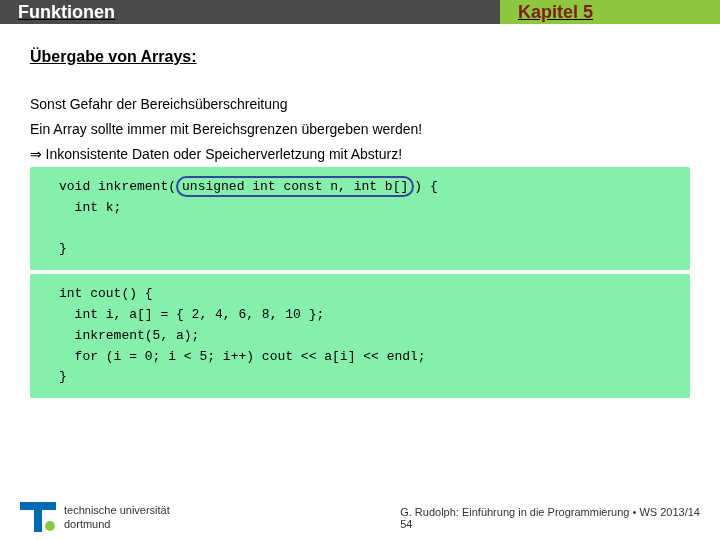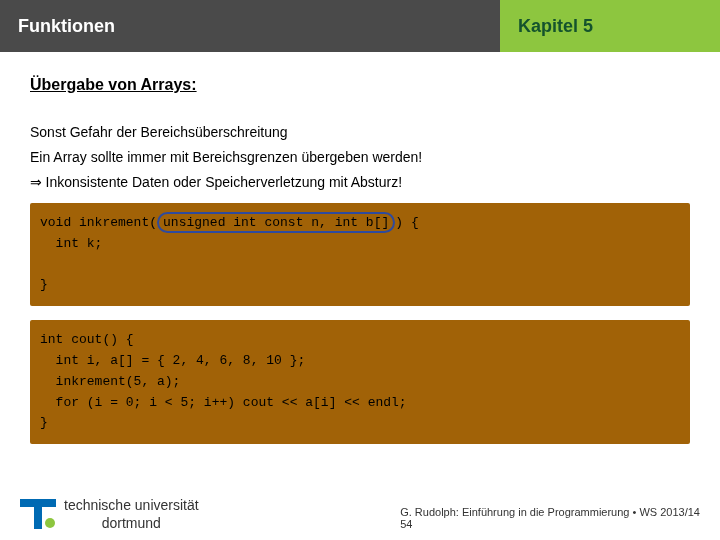--- a/index.html
+++ b/index.html
@@ -9,38 +9,39 @@
       height: 540px;
       font-family: Arial, Helvetica, sans-serif;
       background: #ffffff;
       overflow: hidden;
     }
 
     
     .header {
       display: flex;
       align-items: stretch;
-      height: 52px;
+      height: 24px;
       background: #ffffff;
+      text-decoration: underline;
     }
 
     .header-left {
       background: #4a4a4a;
       color: #ffffff;
       font-size: 18px;
       font-weight: bold;
       display: flex;
       align-items: center;
       padding: 0 18px;
       flex: 1;
     }
 
     .header-right {
       background: #8dc63f;
-      color: #14532d;
+      color: #7f1d1d;
       font-size: 18px;
       font-weight: bold;
       display: flex;
       align-items: center;
       padding: 0 18px;
       width: 220px;
     }
 
     
     .content {
@@ -62,31 +63,31 @@
     }
 
     .text-line {
       font-size: 14px;
       margin-bottom: 4px;
       line-height: 1.5;
     }
 
     .arrow-line {
       font-size: 14px;
-      margin-bottom: 10px;
+      margin-bottom: 2px;
       line-height: 1.5;
     }
 
     
     .code-block {
-      background: #a16207;
+      background: #86efac;
       font-family: 'Courier New', Courier, monospace;
       font-size: 13px;
-      padding: 10px 10px;
-      margin-bottom: 14px;
+      padding: 10px 29px;
+      margin-bottom: 4px;
       line-height: 1.6;
       border-radius: 2px;
     }
 
     .code-block .highlight-box {
       display: inline;
       border: 2px solid #2e4a9e;
       border-radius: 12px;
       padding: 1px 4px;
     }
@@ -109,24 +110,23 @@
       align-items: center;
       gap: 8px;
     }
 
     .tudo-logo {
       width: 36px;
       height: 30px;
     }
 
     .logo-text {
-      font-size: 14px;
+      font-size: 11px;
       line-height: 1.3;
       color: #333;
-      text-align: center;
     }
   </style>
 </head>
 <body>
 
 <div class="header">
   <div class="header-left">Funktionen</div>
   <div class="header-right">Kapitel 5</div>
 </div>
 

